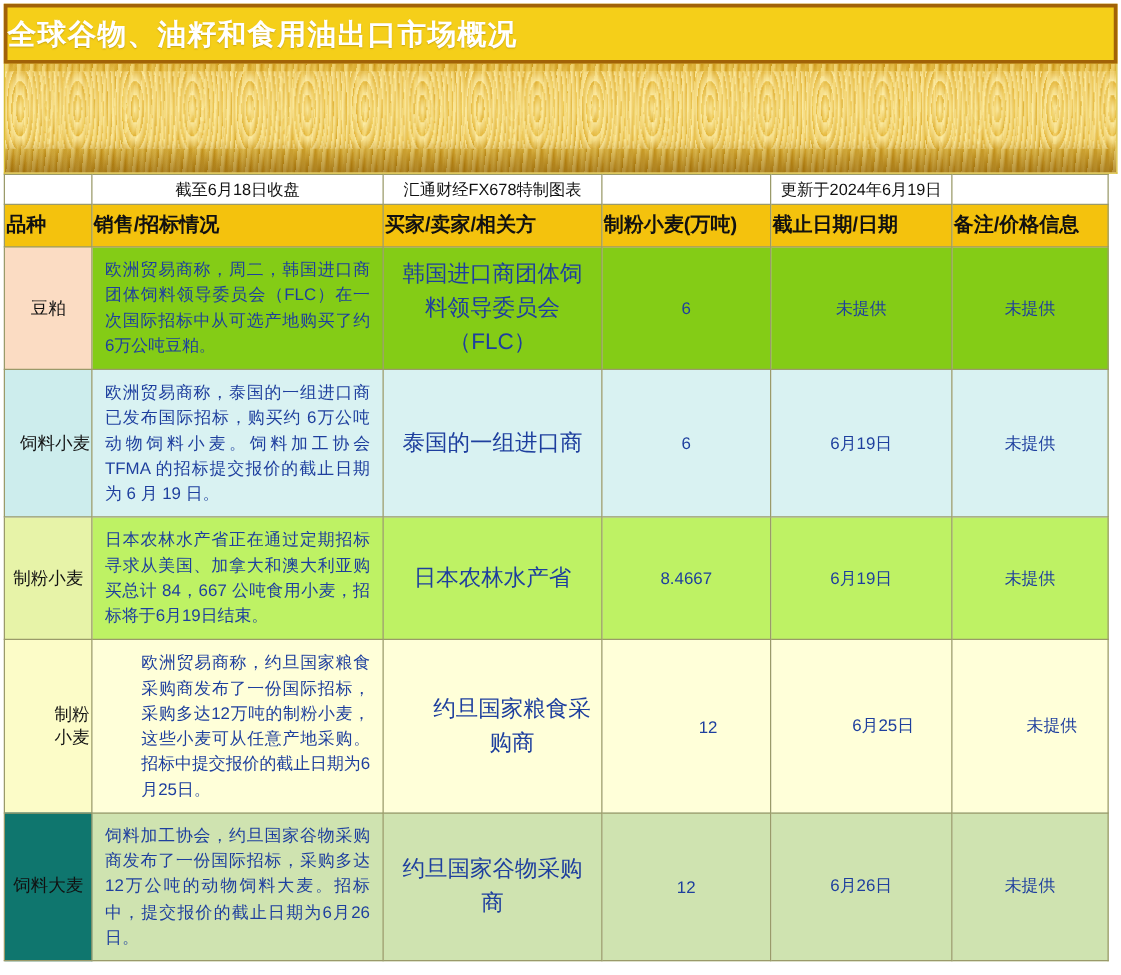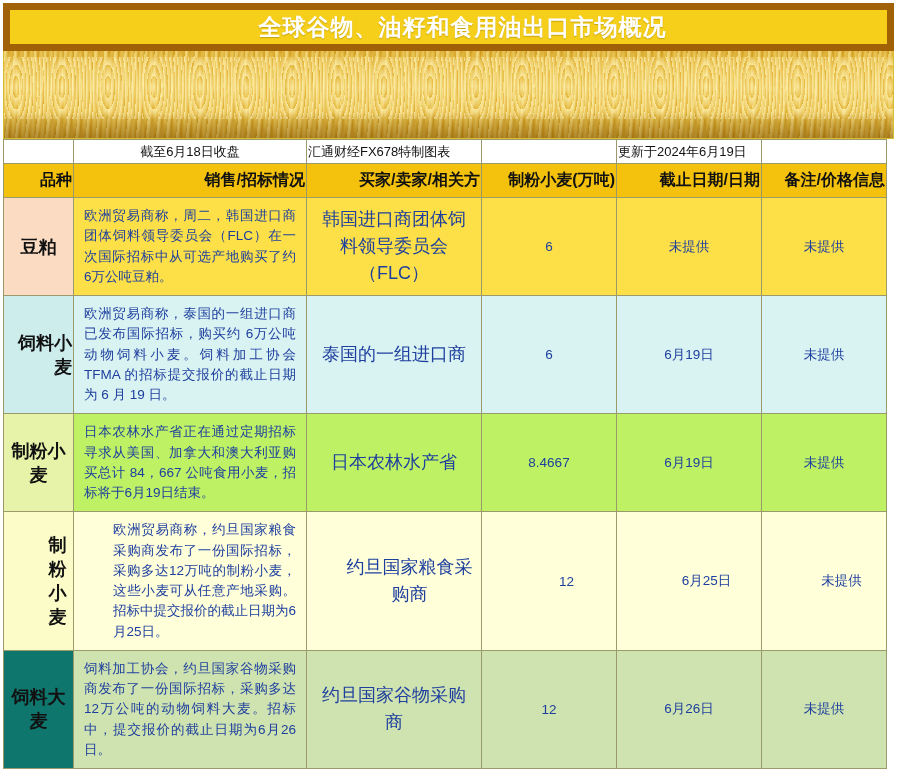--- a/index.html
+++ b/index.html
@@ -16,27 +16,26 @@
   .page {
     width: 897px;
     height: 780px;
     position: relative;
     box-sizing: border-box;
   }
   
   .title-banner {
     height: 48px;
     background: #f5cf19;
-    border: 7px solid #a16207;
+    border: 3px solid #a16207;
     box-sizing: border-box;
     display: flex;
     align-items: center;
-    justify-content: center;
+    justify-content: flex-start;
     margin: 3px 3px 0 3px;
-    padding-left: 28px;
   }
   .title-text {
     font-size: 23px;
     font-weight: bold;
     color: #ffffff;
     letter-spacing: 1px;
     text-shadow: 0 1px 1px rgba(120,90,0,0.35);
   }
   
   .hero {
@@ -96,32 +95,32 @@
   }
   table.main td {
     border: 1px solid #9a9a6a;
     box-sizing: border-box;
     vertical-align: middle;
   }
   .meta-row td {
     height: 24px;
     font-size: 13px;
     color: #111111;
-    text-align: left;
+    text-align: center;
     background: #ffffff;
     font-weight: normal;
   }
   .meta-row td.meta-left { text-align: center; }
   .head-row td {
     height: 34px;
     background: #f4c20d;
     color: #111111;
     font-size: 16px;
     font-weight: bold;
-    text-align: right;
+    text-align: left;
   }
   .cell-desc {
     font-size: 13.5px;
     color: #1e3f9e;
     padding: 8px 10px;
     line-height: 1.5;
     text-align: justify;
     text-justify: inter-ideograph;
   }
   .cell-party {
@@ -131,27 +130,27 @@
     padding: 6px 8px;
     line-height: 1.5;
   }
   .cell-num, .cell-date, .cell-note {
     font-size: 13.5px;
     color: #1e3f9e;
     text-align: center;
     padding: 4px;
   }
   .cell-variety {
-    font-size: 18px;
+    font-size: 14px;
     color: #111111;
     text-align: center;
-    font-weight: bold;
-  }
-  
-  .row-0 td { background: #fde047; }
+    font-weight: normal;
+  }
+  
+  .row-0 td { background: #84cc16; }
   .row-1 td { background: #d9f2f2; }
   .row-2 td { background: #bef264; }
   .row-3 td { background: #ffffd9; padding-left: 39px; }
   .row-4 td { background: #cfe3b0; }
   .row-0 td.cell-variety { background: #fbdcc3; }
   .row-1 td.cell-variety { background: #cdeded; text-align: right; }
   .row-2 td.cell-variety { background: #e7f3a8; }
   .row-3 td.cell-variety { background: #fcfcc8; }
   .row-4 td.cell-variety { background: #0f766e; }
 </style>

